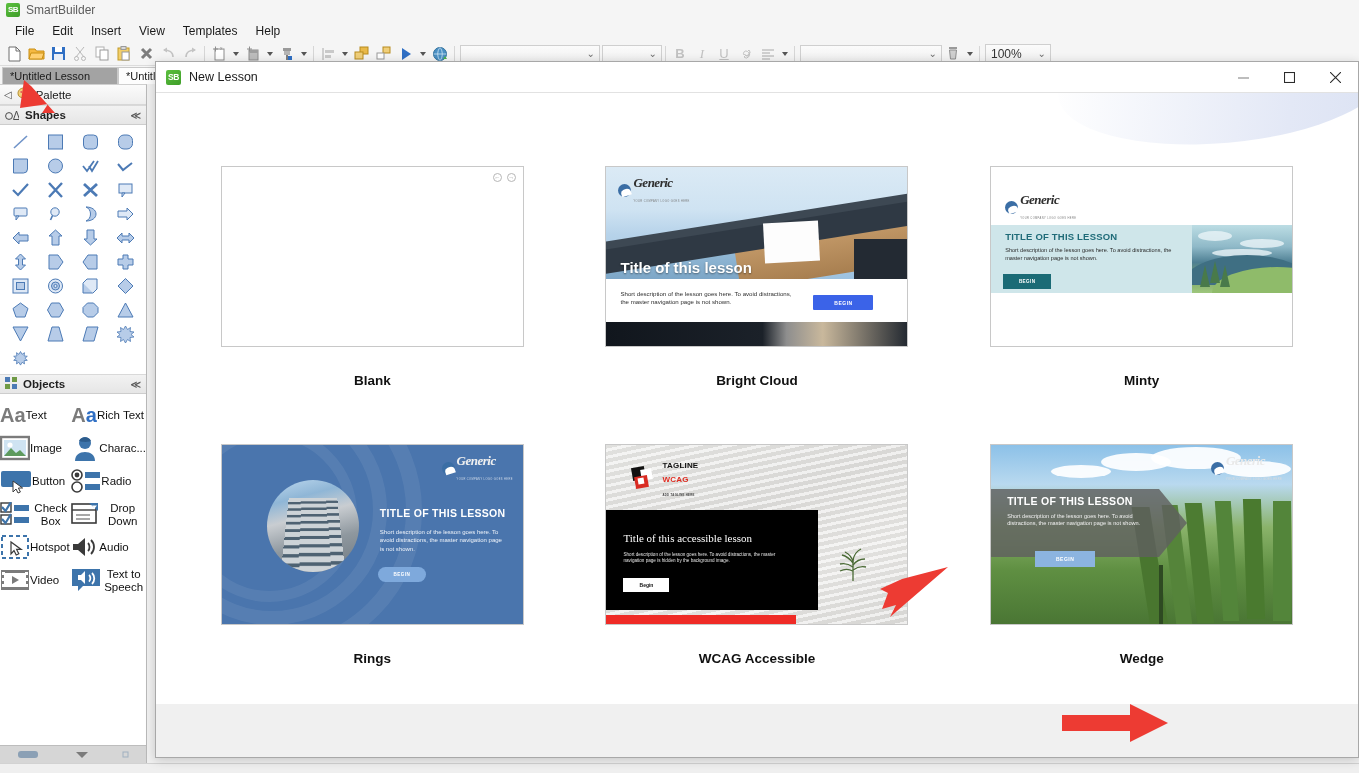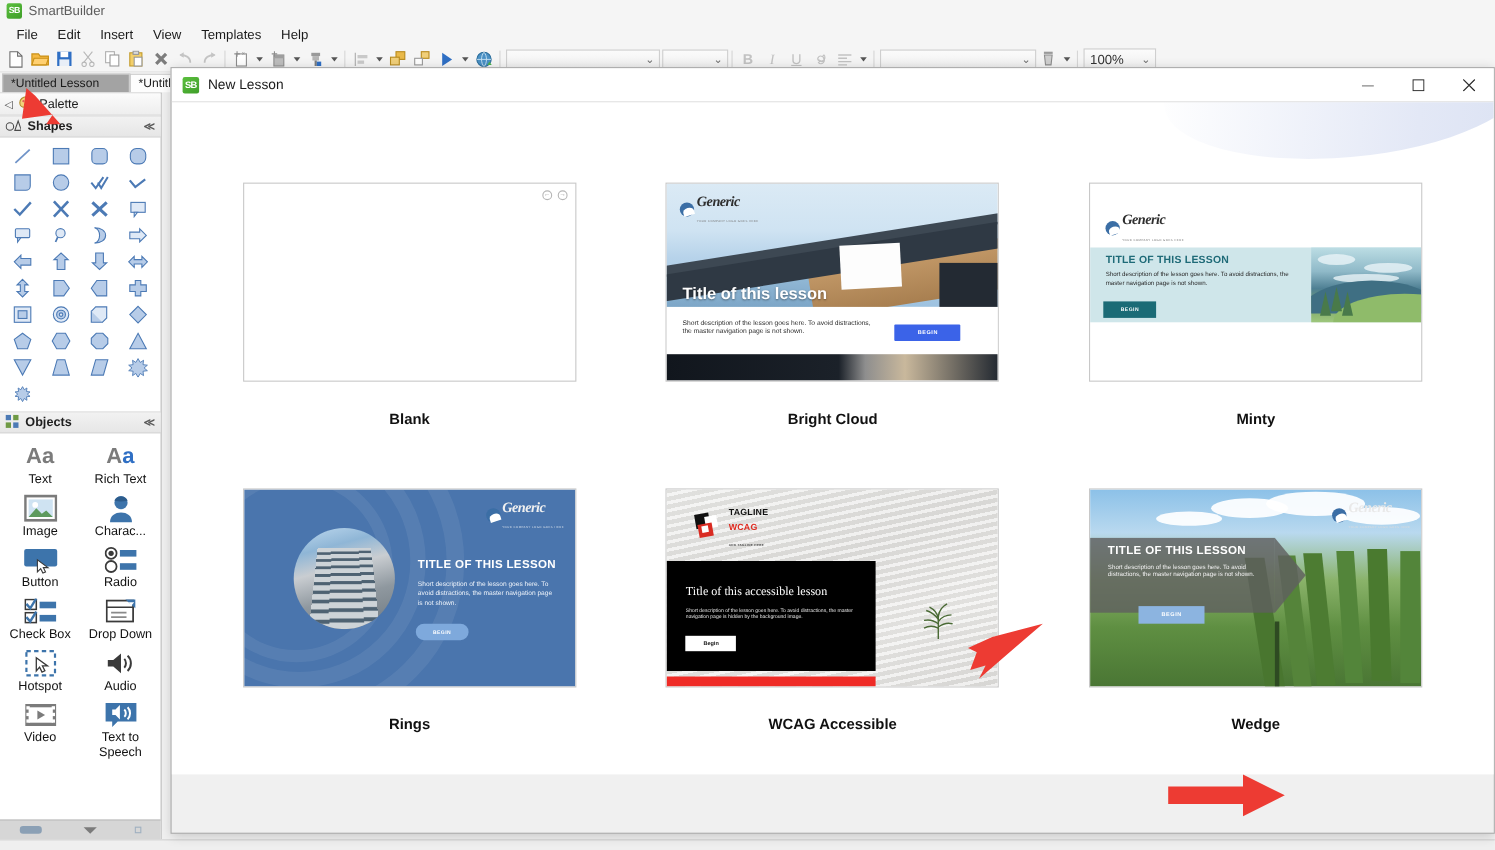--- a/index.html
+++ b/index.html
@@ -71,21 +71,21 @@
   .sechdr {
     height:20px;display:flex;align-items:center;gap:6px;padding:0 5px;
     background:linear-gradient(#f2f2f2,#e6e6e6);border-top:1px solid #d9d9d9;border-bottom:1px solid #cdcdcd;
     font-size:11.5px;font-weight:bold;color:#1f1f1f;
   }
   .sechdr .sp{margin-left:auto;color:#5b5b5b;font-size:10px;}
   .shapegrid { display:grid;grid-template-columns:repeat(4,1fr); padding:5px 4px; gap:1px; }
   .shapecell{height:23px;display:flex;align-items:center;justify-content:center;}
   .shapecell svg{display:block;}
   .objgrid{display:grid;grid-template-columns:1fr 1fr;padding:4px 0 0 0;}
-  .objcell{display:flex;flex-direction:column;align-items:center;justify-content:flex-start;padding:3px 0 2px 0;}
+  .objcell{display:flex;flex-direction:row;align-items:center;justify-content:flex-start;padding:3px 0 2px 0;}
   .objicon{height:28px;display:flex;align-items:center;justify-content:center;}
   .objlabel{font-size:11.5px;text-align:center;line-height:13px;color:#111;margin-top:1px;}
   .objscroll{flex:1;overflow:hidden;}
   .leftfoot{
     height:18px;background:#d6d6d6;border-top:1px solid #bdbdbd;
     display:flex;align-items:center;justify-content:space-around;
   }
 
   .bottomstrip{position:absolute;left:0;right:0;bottom:0;height:10px;background:#efefef;border-top:1px solid #d2d2d2;}
   .canvasarea{position:absolute;left:147px;right:0;top:84px;bottom:10px;background:#f0f0f0;}
@@ -189,21 +189,21 @@
   
   .wc-bg{position:absolute;inset:0;background:linear-gradient(160deg,#e8e8e6 0%,#dedddb 40%,#e9e8e6 70%,#dcdbd9 100%);}
   .wc-bg:before{content:"";position:absolute;inset:0;
     background:repeating-linear-gradient(-12deg,rgba(255,255,255,.55) 0 3px,rgba(190,190,186,.18) 3px 7px);}
   .wc-logo{position:absolute;left:26px;top:12px;display:flex;align-items:center;gap:4px;}
   .wc-mark{position:relative;width:26px;height:22px;}
   .wc-mark i{position:absolute;display:block;}
   .wc-txt .l1{font-size:8px;font-weight:bold;color:#111;letter-spacing:.2px;line-height:8px;}
   .wc-txt .l2{font-size:8px;font-weight:bold;color:#e02b20;letter-spacing:.2px;line-height:9px;}
   .wc-txt .l3{font-size:2.8px;font-weight:bold;color:#444;letter-spacing:.3px;}
-  .wc-panel{position:absolute;left:0;top:65px;width:190px;height:100px;background:#000;}
+  .wc-panel{position:absolute;left:0;top:65px;width:212px;height:100px;background:#000;}
   .wc-title{position:absolute;left:17px;top:22px;color:#fff;font-size:11px;font-family:"Liberation Serif",serif;}
   .wc-desc{position:absolute;left:17px;top:42px;width:160px;color:#e3e3e3;font-size:4.6px;line-height:6.4px;}
   .wc-begin{position:absolute;left:17px;top:68px;width:46px;height:14px;background:#fff;color:#111;font-size:5px;
     font-weight:bold;display:flex;align-items:center;justify-content:center;}
   .wc-red{position:absolute;left:0;bottom:0;width:190px;height:9px;background:#ef2b26;}
   .wc-plant{position:absolute;left:225px;top:92px;width:44px;height:44px;}
 
   
   .wd-bg{position:absolute;inset:0;overflow:hidden;
     background:linear-gradient(180deg,#8cc1e8 0%,#b9d9ef 22%,#8ab36a 46%,#5f8f42 70%,#4a7634 100%);}

